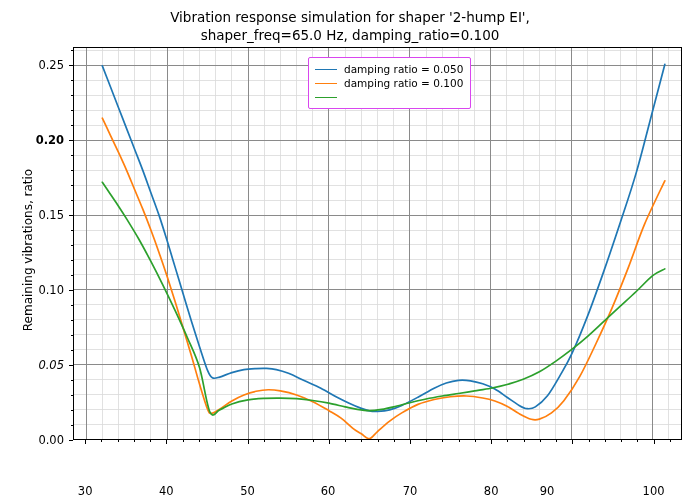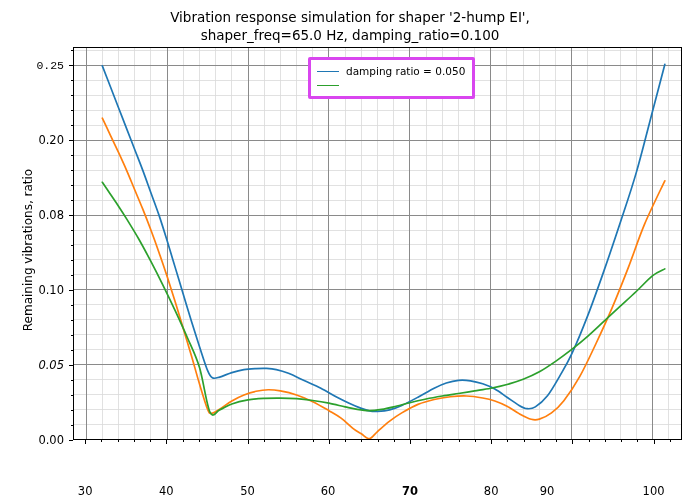--- a/index.html
+++ b/index.html
@@ -34,21 +34,21 @@
     text-align:center;font-size:12px;color:#000;
   }
   #ylabel{
     position:absolute;left:-162px;top:243px;width:380px;
     text-align:center;font-size:12px;color:#000;
     transform:rotate(-90deg);transform-origin:center center;
   }
 
   #legend{
     position:absolute;left:308px;top:57px;
-    background:#fff;border:3px solid #d946ef;border-radius:2px;
+    background:#fff;border:1px solid #d946ef;border-radius:2px;
     padding:4px 7px 4px 6px;
   }
   .legend-row{display:flex;align-items:center;height:14px;}
   .legend-swatch{width:22px;height:0;border-top-width:1.7px;border-top-style:solid;margin-right:7px;}
   .legend-text{font-size:10.5px;color:#000;white-space:nowrap;}
 </style>
 </head>
 <body>
 
 <div id="figure">
@@ -128,40 +128,44 @@
         <path d="M 28.42 70.50 C 29.77 73.38, 33.83 82.00, 36.54 87.75 C 39.25 93.50, 41.95 99.13, 44.66 105.00 C 47.37 110.88, 50.07 116.75, 52.78 123.00 C 55.49 129.25, 58.19 136.00, 60.90 142.50 C 63.61 149.00, 66.31 155.25, 69.02 162.00 C 71.73 168.75, 74.43 175.75, 77.14 183.00 C 79.85 190.25, 82.55 197.75, 85.26 205.50 C 87.97 213.25, 90.67 221.25, 93.38 229.50 C 96.09 237.75, 98.79 246.25, 101.50 255.00 C 104.21 263.75, 106.91 273.00, 109.62 282.00 C 112.33 291.00, 115.03 299.75, 117.74 309.00 C 120.45 318.25, 123.15 328.50, 125.86 337.50 C 128.57 346.50, 131.95 358.05, 133.98 363.00 C 136.01 367.95, 136.01 367.20, 138.04 367.20 C 140.07 367.20, 142.78 365.07, 146.16 363.00 C 149.54 360.93, 154.28 357.13, 158.34 354.75 C 162.40 352.38, 166.46 350.38, 170.52 348.75 C 174.58 347.13, 178.64 345.88, 182.70 345.00 C 186.76 344.13, 190.82 343.55, 194.88 343.50 C 198.94 343.45, 202.32 343.82, 207.06 344.70 C 211.80 345.57, 217.89 346.95, 223.30 348.75 C 228.71 350.55, 234.13 352.88, 239.54 355.50 C 244.95 358.13, 251.04 361.75, 255.78 364.50 C 260.52 367.25, 263.90 369.00, 267.96 372.00 C 272.02 375.00, 276.76 379.88, 280.14 382.50 C 283.52 385.13, 285.55 386.05, 288.26 387.75 C 290.97 389.45, 293.67 393.07, 296.38 392.70 C 299.09 392.32, 301.12 388.45, 304.50 385.50 C 307.88 382.55, 312.62 378.13, 316.68 375.00 C 320.74 371.88, 324.12 369.55, 328.86 366.75 C 333.60 363.95, 339.69 360.45, 345.10 358.20 C 350.51 355.95, 355.93 354.52, 361.34 353.25 C 366.75 351.98, 372.17 351.13, 377.58 350.55 C 382.99 349.98, 388.41 349.60, 393.82 349.80 C 399.23 350.00, 405.32 350.93, 410.06 351.75 C 414.80 352.57, 418.18 353.38, 422.24 354.75 C 426.30 356.13, 430.36 357.88, 434.42 360.00 C 438.48 362.13, 442.54 365.30, 446.60 367.50 C 450.66 369.70, 455.40 372.27, 458.78 373.20 C 462.16 374.13, 463.52 374.13, 466.90 373.05 C 470.28 371.98, 475.02 369.80, 479.08 366.75 C 483.14 363.70, 486.52 360.88, 491.26 354.75 C 496.00 348.63, 502.09 339.63, 507.50 330.00 C 512.91 320.38, 518.33 308.50, 523.74 297.00 C 529.15 285.50, 534.57 273.75, 539.98 261.00 C 545.39 248.25, 550.81 234.50, 556.22 220.50 C 561.63 206.50, 566.37 191.50, 572.46 177.00 C 578.55 162.50, 589.38 140.75, 592.76 133.50" fill="none" stroke="#ff7f0e" stroke-width="1.7" stroke-linecap="round" stroke-linejoin="round"></path>
         <path d="M 28.42 135.00 C 29.77 137.00, 33.83 143.00, 36.54 147.00 C 39.25 151.00, 41.95 154.88, 44.66 159.00 C 47.37 163.13, 49.40 166.25, 52.78 171.75 C 56.16 177.25, 60.90 184.88, 64.96 192.00 C 69.02 199.13, 73.08 206.75, 77.14 214.50 C 81.20 222.25, 85.26 230.25, 89.32 238.50 C 93.38 246.75, 97.44 255.25, 101.50 264.00 C 105.56 272.75, 109.62 281.50, 113.68 291.00 C 117.74 300.50, 122.07 308.50, 125.86 321.00 C 129.65 333.50, 133.03 358.88, 136.42 366.00 C 139.80 373.13, 142.51 365.13, 146.16 363.75 C 149.81 362.38, 153.60 359.43, 158.34 357.75 C 163.08 356.07, 169.17 354.63, 174.58 353.70 C 179.99 352.77, 185.41 352.50, 190.82 352.20 C 196.23 351.90, 201.65 351.85, 207.06 351.90 C 212.47 351.95, 217.89 352.10, 223.30 352.50 C 228.71 352.90, 234.13 353.55, 239.54 354.30 C 244.95 355.05, 250.37 355.93, 255.78 357.00 C 261.19 358.07, 267.28 359.70, 272.02 360.75 C 276.76 361.80, 280.14 362.68, 284.20 363.30 C 288.26 363.93, 292.32 364.50, 296.38 364.50 C 300.44 364.50, 304.50 363.93, 308.56 363.30 C 312.62 362.68, 316.00 361.88, 320.74 360.75 C 325.48 359.63, 331.57 357.88, 336.98 356.55 C 342.39 355.23, 347.81 353.93, 353.22 352.80 C 358.63 351.68, 364.05 350.73, 369.46 349.80 C 374.87 348.88, 380.29 348.10, 385.70 347.25 C 391.11 346.40, 396.53 345.57, 401.94 344.70 C 407.35 343.82, 412.77 343.07, 418.18 342.00 C 423.59 340.93, 429.01 339.75, 434.42 338.25 C 439.83 336.75, 445.25 335.13, 450.66 333.00 C 456.07 330.88, 461.49 328.50, 466.90 325.50 C 472.31 322.50, 477.73 318.75, 483.14 315.00 C 488.55 311.25, 493.97 307.25, 499.38 303.00 C 504.79 298.75, 510.21 294.25, 515.62 289.50 C 521.03 284.75, 526.45 279.50, 531.86 274.50 C 537.27 269.50, 542.69 264.50, 548.10 259.50 C 553.51 254.50, 558.93 249.63, 564.34 244.50 C 569.75 239.38, 575.84 232.50, 580.58 228.75 C 585.32 225.00, 590.73 223.13, 592.76 222.00" fill="none" stroke="#2ca02c" stroke-width="1.7" stroke-linecap="round" stroke-linejoin="round"></path>
       </svg>
   </div>
 
   <div id="xtick-labels">
       <div class="tick-label xtick" style="left: 85.18px;">30</div>
       <div class="tick-label xtick" style="left: 166.38px;">40</div>
       <div class="tick-label xtick" style="left: 247.58px;">50</div>
       <div class="tick-label xtick" style="left: 328px;">60</div>
-      <div class="tick-label xtick" style="left: 409.98px; font-weight: bold;">70</div>
+      <div class="tick-label xtick" style="left: 409.98px;">70</div>
       <div class="tick-label xtick" style="left: 491.18px;">80</div>
       <div class="tick-label xtick" style="left: 547px;">90</div>
       <div class="tick-label xtick" style="left: 653.58px;">100</div>
     </div>
   <div id="ytick-labels">
       <div class="tick-label ytick" style="top: 440px;">0.00</div>
       <div class="tick-label ytick" style="top: 365px; font-style: italic;">0.05</div>
       <div class="tick-label ytick" style="top: 290px;">0.10</div>
-      <div class="tick-label ytick" style="top: 215px;">0.08</div>
-      <div class="tick-label ytick" style="top: 140px;">0.20</div>
-      <div class="tick-label ytick" style="top: 65px; font-family: Liberation Mono, monospace;">0.25</div>
+      <div class="tick-label ytick" style="top: 215px;">0.15</div>
+      <div class="tick-label ytick" style="top: 140px; font-weight: bold;">0.20</div>
+      <div class="tick-label ytick" style="top: 65px;">0.25</div>
     </div>
 
   <div id="ylabel">Remaining vibrations, ratio</div>
 
   <div id="legend">
       <div class="legend-row">
         <span class="legend-swatch" style="border-top-color: rgb(31, 119, 180);"></span>
         <span class="legend-text">damping ratio = 0.050</span>
+      </div>
+      <div class="legend-row">
+        <span class="legend-swatch" style="border-top-color: rgb(255, 127, 14);"></span>
+        <span class="legend-text">damping ratio = 0.100</span>
       </div>
       <div class="legend-row">
         <span class="legend-swatch" style="border-top-color: rgb(44, 160, 44);"></span>
       </div>
     </div>
 
 <div style="position: absolute; background: rgb(0, 0, 0); left: 85.18px; top: 440px; width: 1px; height: 4px;"></div>
     <div style="position: absolute; background: rgb(0, 0, 0); left: 166.38px; top: 440px; width: 1px; height: 4px;"></div>
     <div style="position: absolute; background: rgb(0, 0, 0); left: 247.58px; top: 440px; width: 1px; height: 4px;"></div>
     <div style="position: absolute; background: rgb(0, 0, 0); left: 328.78px; top: 440px; width: 1px; height: 4px;"></div>

